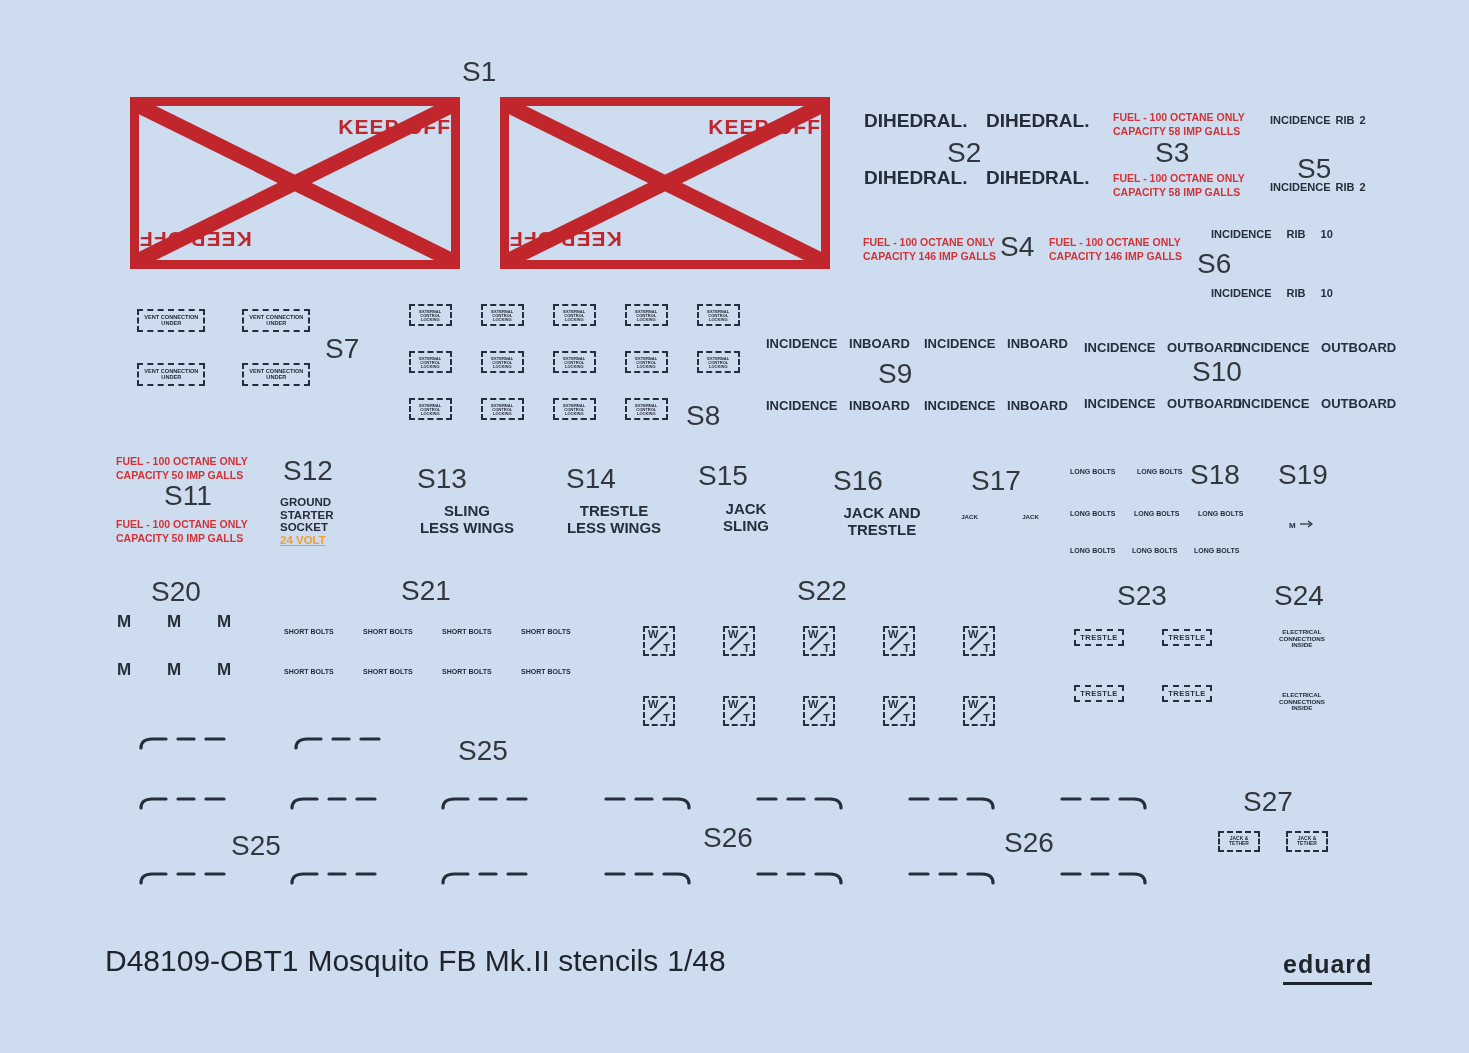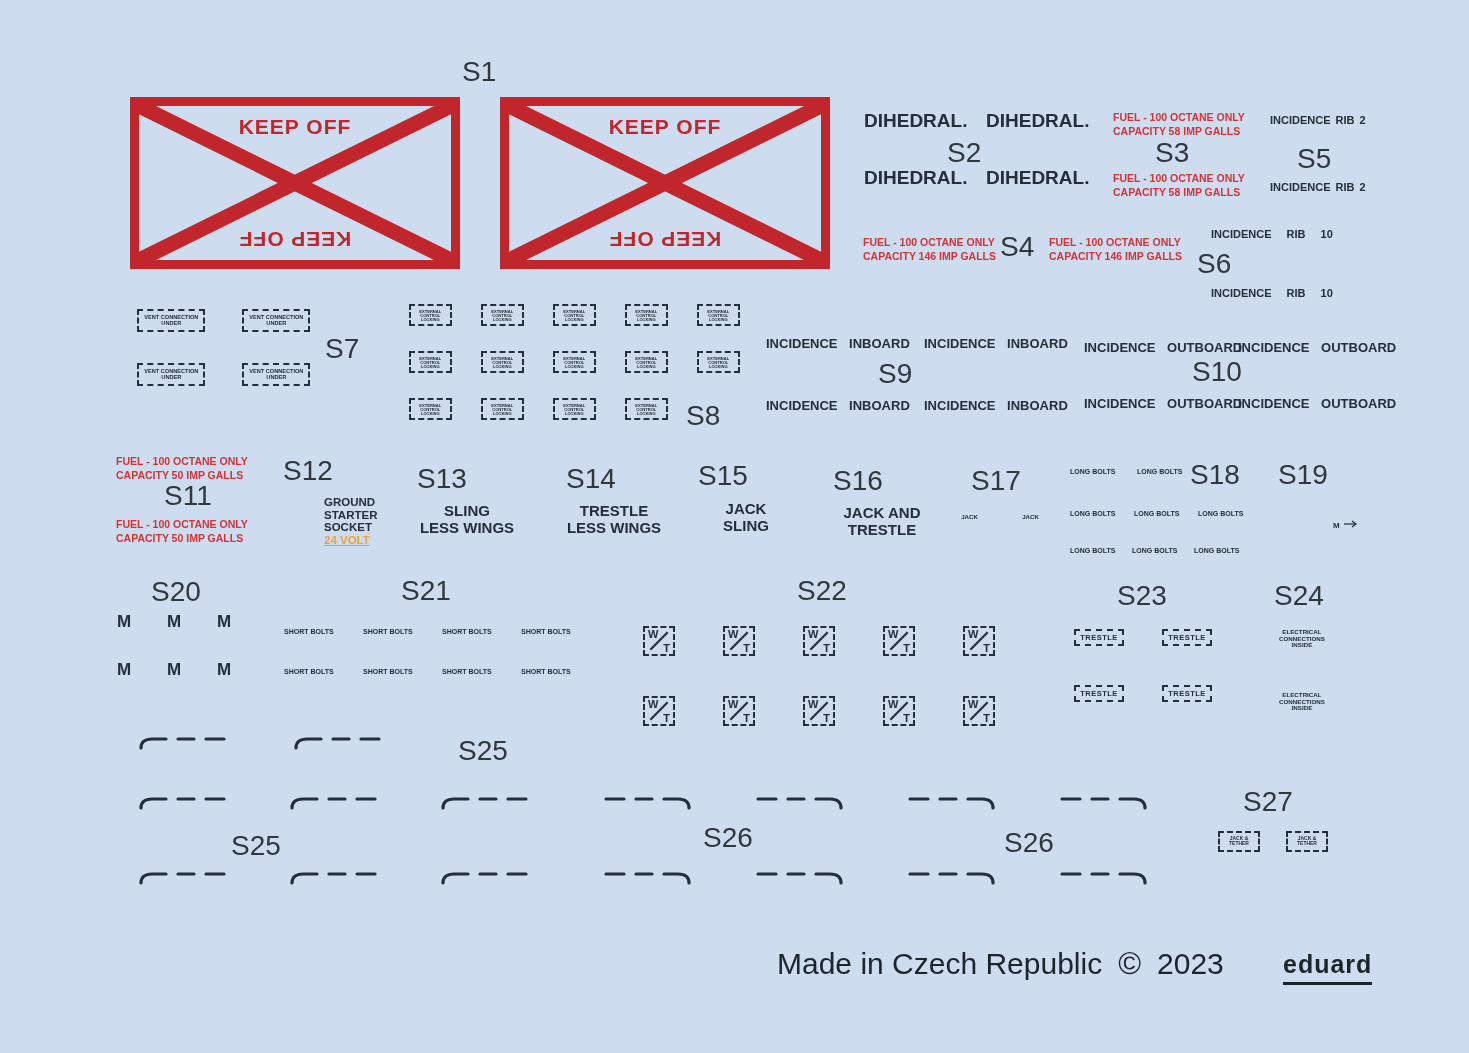--- a/index.html
+++ b/index.html
@@ -1,34 +1,34 @@
 <!DOCTYPE html>
 <html><head>
 <meta charset="utf-8">
 <style>
   * { margin:0; padding:0; box-sizing:border-box; }
   html,body { background:#cddcee; }
   .sheet { position:relative; width:1434px; height:1053px; background:#cddcee;
            font-family:"Liberation Sans", sans-serif; overflow:hidden; }
 
-  .abs  { position:absolute;margin-left:44px; }
+  .abs  { position:absolute; }
   .grid { position:absolute; display:flex; flex-wrap:wrap; }
   .col  { position:absolute; display:flex; flex-direction:column; }
 
   
   .slab { position:absolute; font-size:28px; color:#32373d; white-space:nowrap; }
 
   
   .stn  { font-weight:bold; color:#252e3a; white-space:nowrap; }
 
   
   .keepoff { position:relative; width:330px; height:172px; border:9px solid #c2262d; }
   .kx   { position:absolute; left:0; top:0; width:100%; height:100%; }
   .kx line { stroke:#c2262d; stroke-width:15; }
-  .ko-top,.ko-bot { position:absolute; left:0; right:0; text-align:center;
+  .ko-top,.ko-bot { position:absolute; left:0; right:0; text-align:right;
         font-weight:bold; font-size:21px; letter-spacing:1px; color:#c2262d; }
   .ko-top { top:9px; }
   .ko-bot { bottom:9px; transform:rotate(180deg); }
 
   .dihedral { width:88px; height:18px; font-size:19px; }
 
   .fuelblk { width:124px; text-align:center; font-weight:bold; font-size:10.5px;
              line-height:1.3; color:#d23338; white-space:nowrap; }
 
   .rib2  { font-size:11px; height:13px; word-spacing:2px; }
@@ -133,21 +133,21 @@
       <div>FUEL - 100 OCTANE ONLY</div>
       <div>CAPACITY 58 IMP GALLS</div>
     </div>
   </div>
   <span class="slab" style="left:1155px;top:137px">S3</span>
 
   <div class="col" style="left:1270px;top:114px;gap:54px">
     <span class="stn rib2">INCIDENCE RIB 2</span>
       <span class="stn rib2">INCIDENCE RIB 2</span>
   </div>
-  <span class="slab" style="left:1297px;top:143px">S5</span>
+  <span class="slab" style="left:1297px;top:153px">S5</span>
 
   <div class="grid" style="left:863px;top:236px;column-gap:62px">
     <div class="fuelblk">
       <div>FUEL - 100 OCTANE ONLY</div>
       <div>CAPACITY 146 IMP GALLS</div>
     </div>
       <div class="fuelblk">
       <div>FUEL - 100 OCTANE ONLY</div>
       <div>CAPACITY 146 IMP GALLS</div>
     </div>
@@ -576,20 +576,21 @@
       </div>
     </div>
       <div class="jtbox">
       <div class="tjt">
         <div>JACK &amp;</div>
         <div>TETHER</div>
       </div>
     </div>
   </div>
 
-  <div class="footer-made">
-    <span>Made in Czech Republic</span>
-    <span style="font-size:31px">©</span>
-    <span>2023</span>
+  <div class="footer-left">
+    <span>D48109-OBT1</span>
+    <span>Mosquito</span>
+    <span>FB Mk.II stencils</span>
+    <span>1/48</span>
   </div>
   <div class="brand">eduard</div>
 
 </div>
 
 </body></html>

